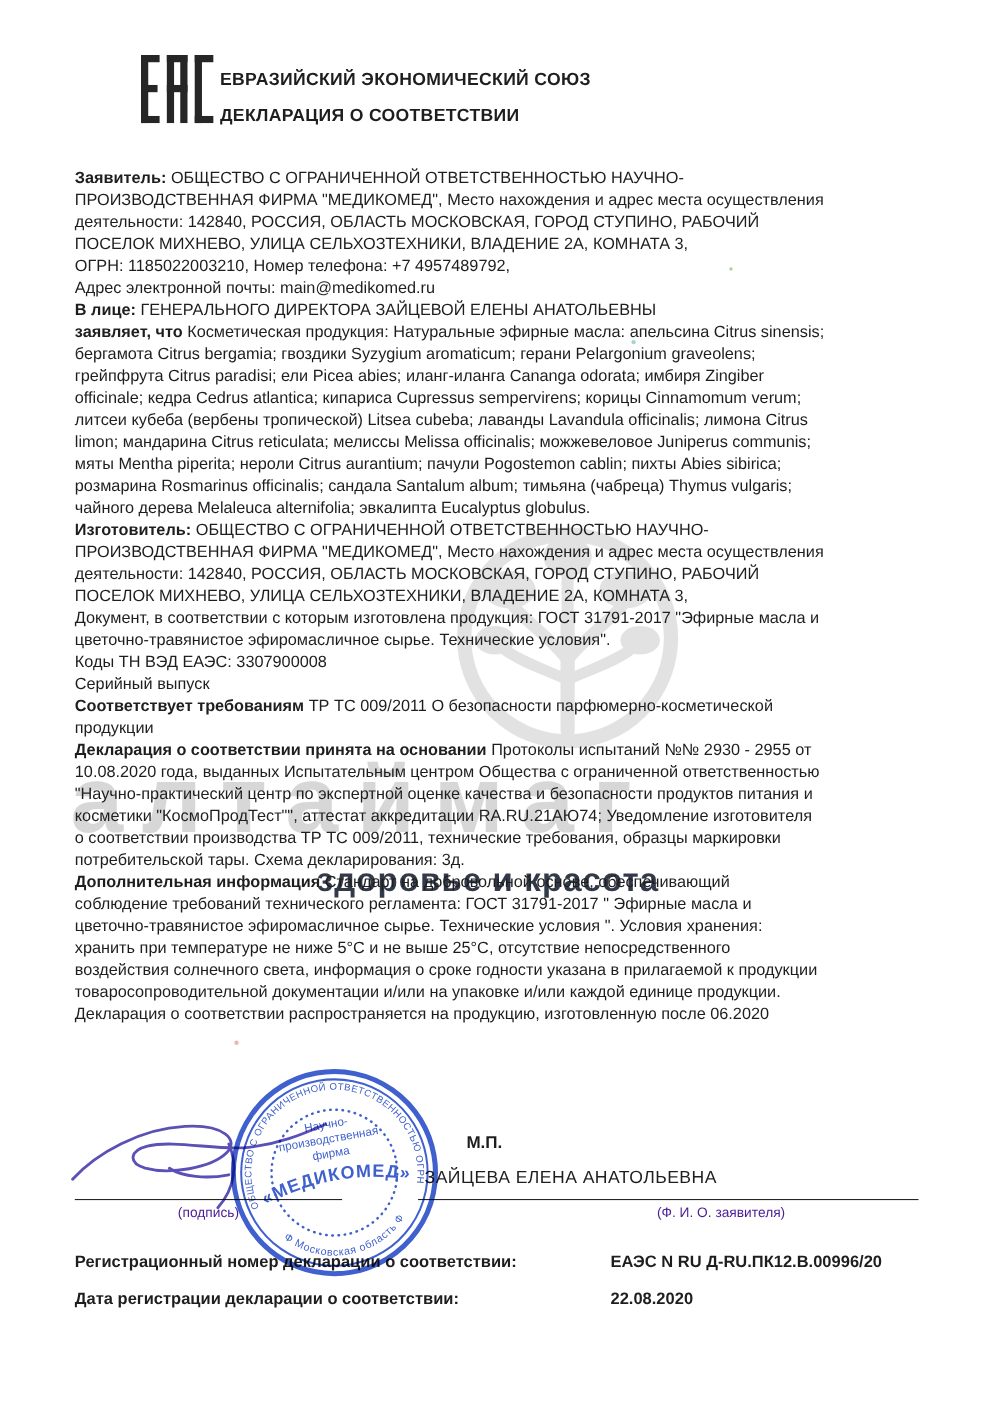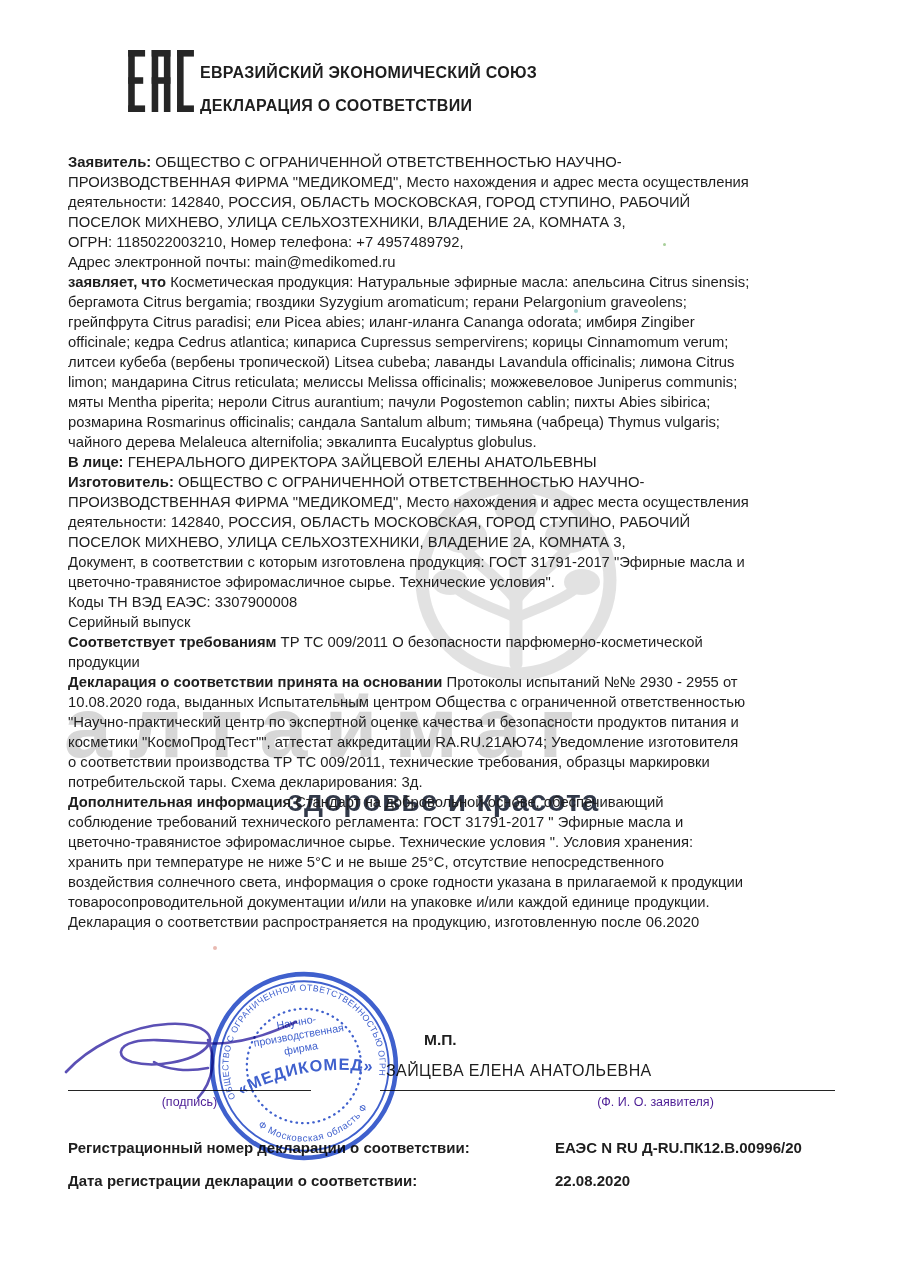--- a/index.html
+++ b/index.html
@@ -118,31 +118,31 @@
       <p class="title-line">ДЕКЛАРАЦИЯ О СООТВЕТСТВИИ</p>
     </div>
 
     <p class="para mt-applicant"><span class="lbl">Заявитель:</span><span class="txt"> ОБЩЕСТВО С ОГРАНИЧЕННОЙ ОТВЕТСТВЕННОСТЬЮ НАУЧНО-
 ПРОИЗВОДСТВЕННАЯ ФИРМА "МЕДИКОМЕД", Место нахождения и адрес места осуществления
 деятельности: 142840, РОССИЯ, ОБЛАСТЬ МОСКОВСКАЯ, ГОРОД СТУПИНО, РАБОЧИЙ
 ПОСЕЛОК МИХНЕВО, УЛИЦА СЕЛЬХОЗТЕХНИКИ, ВЛАДЕНИЕ 2А, КОМНАТА 3,
 ОГРН: 1185022003210, Номер телефона: +7 4957489792,
 Адрес электронной почты: main@medikomed.ru</span></p>
 
+    <p class="para mt-inperson"><span class="lbl">В лице:</span><span class="txt"> ГЕНЕРАЛЬНОГО ДИРЕКТОРА ЗАЙЦЕВОЙ ЕЛЕНЫ АНАТОЛЬЕВНЫ</span></p>
+
     <p class="para mt-declares"><span class="lbl">заявляет, что</span><span class="txt"> Косметическая продукция: Натуральные эфирные масла: апельсина Citrus sinensis;
 бергамота Citrus bergamia; гвоздики Syzygium aromaticum; герани Pelargonium graveolens;
 грейпфрута Citrus paradisi; ели Picea abies; иланг-иланга Cananga odorata; имбиря Zingiber
 officinale; кедра Cedrus atlantica; кипариса Cupressus sempervirens; корицы Cinnamomum verum;
 литсеи кубеба (вербены тропической) Litsea cubeba; лаванды Lavandula officinalis; лимона Citrus
 limon; мандарина Citrus reticulata; мелиссы Melissa officinalis; можжевеловое Juniperus communis;
 мяты Mentha piperita; нероли Citrus aurantium; пачули Pogostemon cablin; пихты Abies sibirica;
 розмарина Rosmarinus officinalis; сандала Santalum album; тимьяна (чабреца) Thymus vulgaris;
 чайного дерева Melaleuca alternifolia; эвкалипта Eucalyptus globulus.</span></p>
-
-    <p class="para mt-inperson"><span class="lbl">В лице:</span><span class="txt"> ГЕНЕРАЛЬНОГО ДИРЕКТОРА ЗАЙЦЕВОЙ ЕЛЕНЫ АНАТОЛЬЕВНЫ</span></p>
 
     <p class="para mt-manufacturer"><span class="lbl">Изготовитель:</span><span class="txt"> ОБЩЕСТВО С ОГРАНИЧЕННОЙ ОТВЕТСТВЕННОСТЬЮ НАУЧНО-
 ПРОИЗВОДСТВЕННАЯ ФИРМА "МЕДИКОМЕД", Место нахождения и адрес места осуществления
 деятельности: 142840, РОССИЯ, ОБЛАСТЬ МОСКОВСКАЯ, ГОРОД СТУПИНО, РАБОЧИЙ
 ПОСЕЛОК МИХНЕВО, УЛИЦА СЕЛЬХОЗТЕХНИКИ, ВЛАДЕНИЕ 2А, КОМНАТА 3,
 Документ, в соответствии с которым изготовлена продукция: ГОСТ 31791-2017 "Эфирные масла и
 цветочно-травянистое эфиромасличное сырье. Технические условия".
 Коды ТН ВЭД ЕАЭС: 3307900008
 Серийный выпуск</span></p>
 

